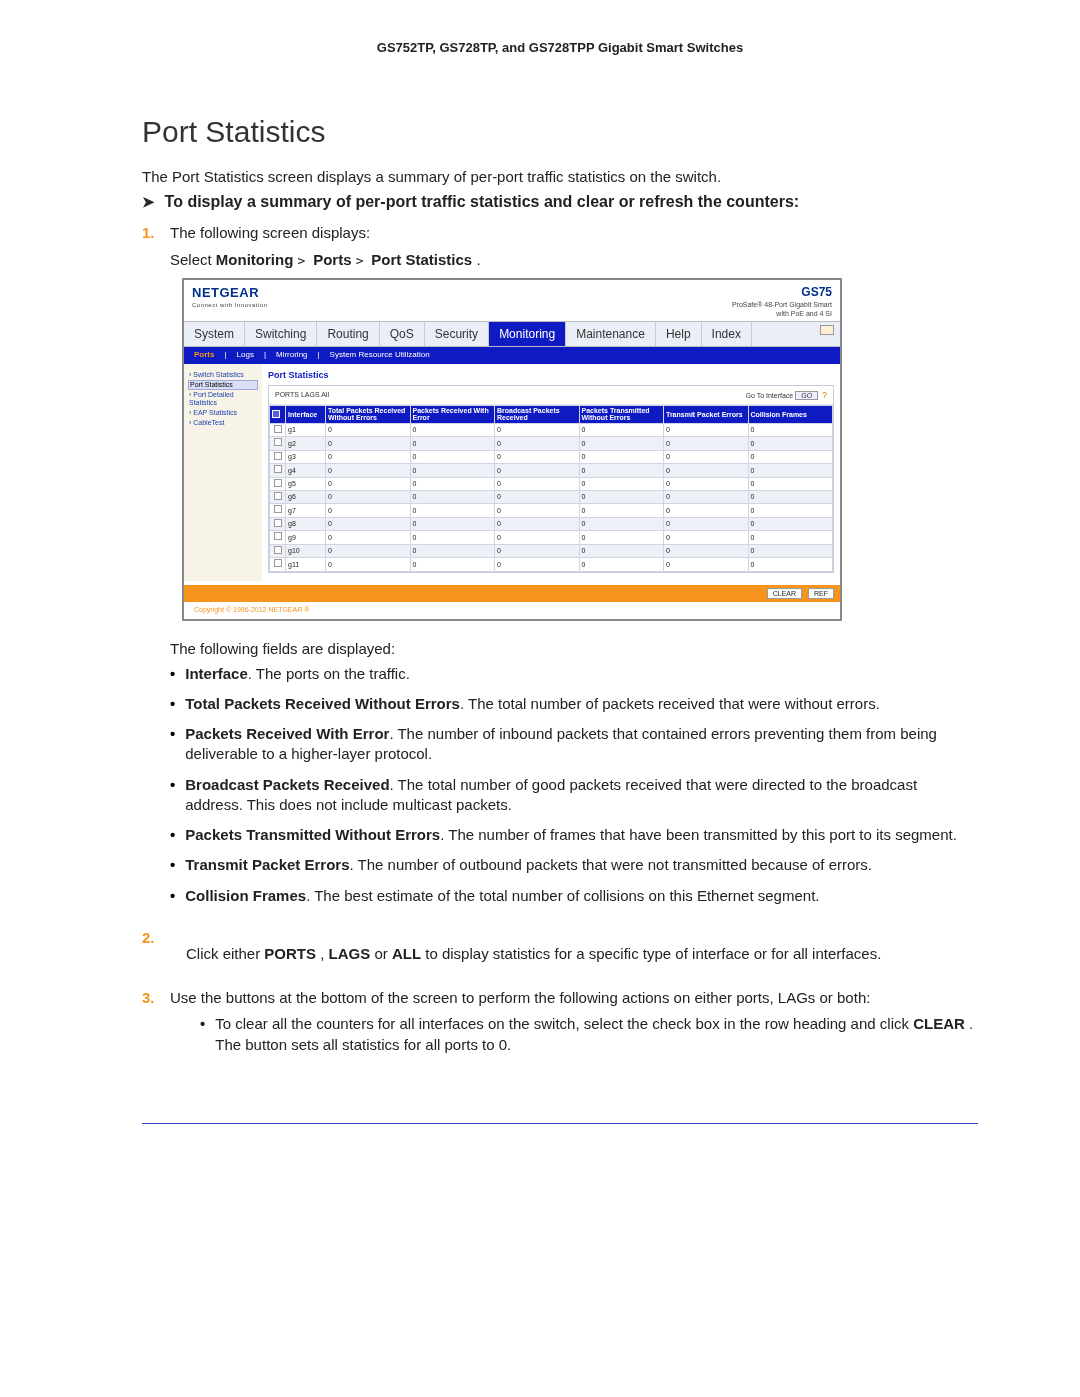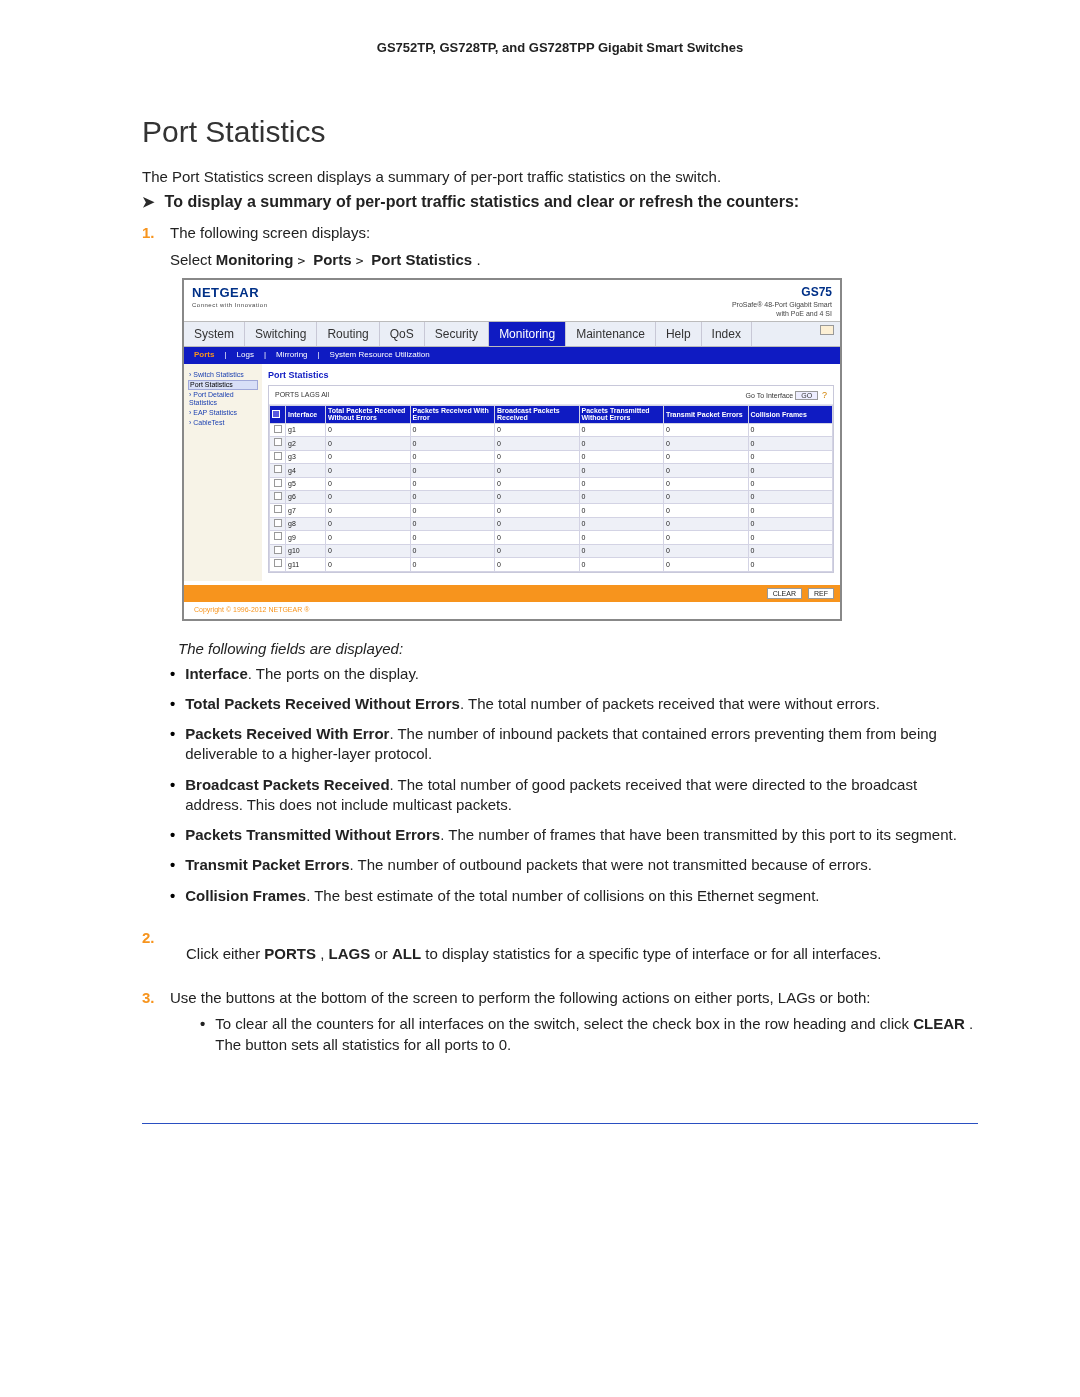--- a/index.html
+++ b/index.html
@@ -11,21 +11,21 @@
 p,li{font-size:15px;line-height:1.35;}
 .intro{margin:0 0 3px 0;}
 .howto{display:flex;gap:10px;margin:6px 0 12px 0;}
 .howto .arrow{color:#2a2a2a;font-weight:bold;font-size:15px;}
 .howto .txt{font-weight:bold;}
 ol.steps{list-style:none;padding:0;margin:0 0 10px 0;}
 ol.steps > li{display:flex;gap:8px;margin:2px 0 8px 0;}
 ol.steps > li > .num{font-weight:bold;color:var(--doc-orange);min-width:20px;}
 ol.steps > li > .body{flex:1;}
 .breadcrumb-sep{font-family:monospace;font-size:13px;}
-.fielddesc{margin:10px 0 4px 8px;font-style:italic;}
+.fielddesc{margin:10px 0 4px 0;}
 ul.bullets{list-style:none;padding:0;margin:2px 0 14px 0;}
 ul.bullets > li{display:flex;gap:10px;margin:4px 0 10px 0;}
 ul.bullets > li > .dot{color:#000;font-weight:bold;}
 ul.bullets > li > .body{flex:1;}
 .subbullets{list-style:none;padding:0;margin:4px 0 0 30px;}
 .subbullets > li{display:flex;gap:10px;margin:2px 0 8px 0;}
 .subbullets > li > .dot{font-weight:bold;}
 .footer-line{border-top:1px solid var(--accent-blue);margin-top:60px;}
 .page-number{text-align:center;color:var(--accent-blue);font-weight:bold;font-size:13px;margin-top:24px;}
 
@@ -296,21 +296,21 @@
               <span class="ui-btn">CLEAR</span>
               <span class="ui-btn">REF</span>
             </div>
           <div class="ui-copy">Copyright © 1996-2012 NETGEAR ®</div>
         </div>
 
         <p class="fielddesc">The following fields are displayed:</p>
         <ul class="bullets" id="fields-ul">
             <li>
               <span class="dot">•</span>
-              <span class="body"><b>Interface</b><span>. The ports on the display.</span></span>
+              <span class="body"><b>Interface</b><span>. The ports on the traffic.</span></span>
             </li>
             <li>
               <span class="dot">•</span>
               <span class="body"><b>Total Packets Received Without Errors</b><span>. The total number of packets received that were without errors.</span></span>
             </li>
             <li>
               <span class="dot">•</span>
               <span class="body"><b>Packets Received With Error</b><span>. The number of inbound packets that contained errors preventing them from being deliverable to a higher-layer protocol.</span></span>
             </li>
             <li>

